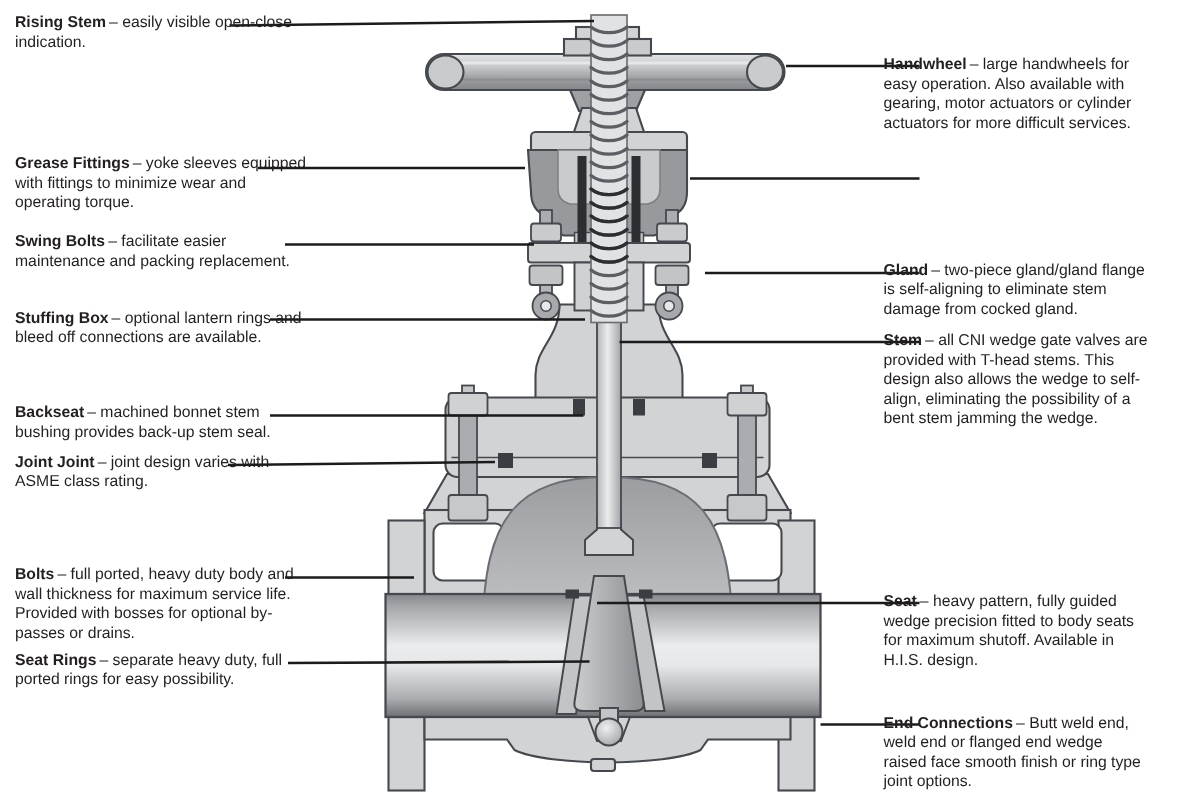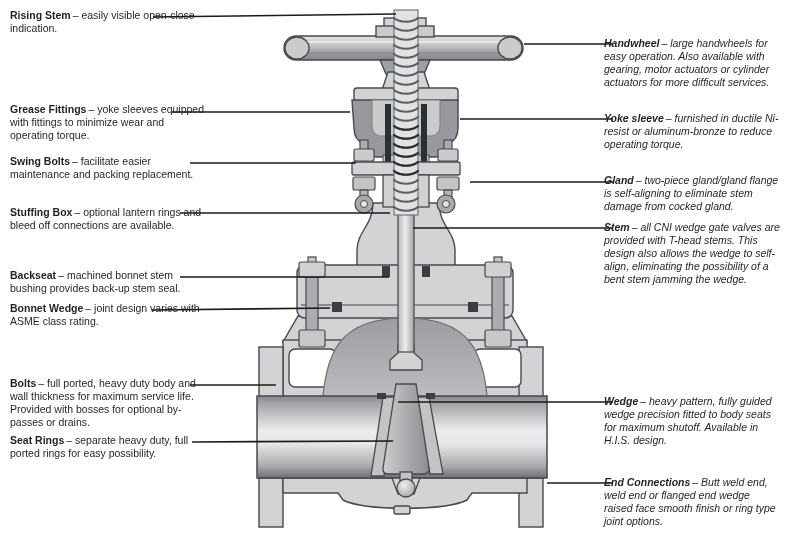--- a/index.html
+++ b/index.html
@@ -2,21 +2,21 @@
 <html><head>
 <meta charset="utf-8">
 <style>
   html,body{margin:0;padding:0;background:#fff;}
   .stage{position:relative;width:800px;height:537px;background:#ffffff;
          font-family:"Liberation Sans","DejaVu Sans",sans-serif;overflow:hidden;}
   .stage svg{position:absolute;left:0;top:0;display:block;}
   .lbl{position:absolute;font-size:10.5px;line-height:13px;color:#231f20;}
   .lbl b{font-weight:700;margin-right:2px;}
   .left{left:10px;width:198px;}
-  .right{left:604px;width:176px;font-style:italic;}
+  .right{left:589px;width:176px;}
 </style>
 </head>
 <body>
 
 <div class="stage">
 
   <svg width="800" height="537" viewBox="0 0 800 537">
     <defs>
       <linearGradient id="gBore" x1="0" y1="0" x2="0" y2="1">
         <stop offset="0" stop-color="#85878a"></stop>
@@ -191,41 +191,38 @@
   <div class="lbl left" style="top:206px">
     <b>Stuffing Box</b><span>– optional lantern rings and bleed off connections are available.</span>
   </div>
   <div class="lbl left" style="top:155px">
     <b>Swing Bolts</b><span>– facilitate easier maintenance and packing replacement.</span>
   </div>
   <div class="lbl left" style="top:269px">
     <b>Backseat</b><span>– machined bonnet stem bushing provides back-up stem seal.</span>
   </div>
   <div class="lbl left" style="top:302px">
-    <b>Bonnet Wedge</b><span>– joint design varies with ASME class rating.</span>
+    <b>Joint Joint</b><span>– joint design varies with ASME class rating.</span>
   </div>
   <div class="lbl left" style="top:377px">
     <b>Bolts</b><span>– full ported, heavy duty body and wall thickness for maximum service life. Provided with bosses for optional by-passes or drains.</span>
   </div>
   <div class="lbl left" style="top:434px">
     <b>Seat Rings</b><span>– separate heavy duty, full ported rings for easy possibility.</span>
   </div>
 
   <div class="lbl right" style="top:37px">
     <b>Handwheel</b><span>– large handwheels for easy operation. Also available with gearing, motor actuators or cylinder actuators for more difficult services.</span>
   </div>
-  <div class="lbl right" style="top:112px">
-    <b>Yoke sleeve</b><span>– furnished in ductile Ni-resist or aluminum-bronze to reduce operating torque.</span>
-  </div>
   <div class="lbl right" style="top:221px">
     <b>Stem</b><span>– all CNI wedge gate valves are provided with T-head stems. This design also allows the wedge to self-align, eliminating the possibility of a bent stem jamming the wedge.</span>
   </div>
   <div class="lbl right" style="top:174px">
     <b>Gland</b><span>– two-piece gland/gland flange is self-aligning to eliminate stem damage from cocked gland.</span>
   </div>
   <div class="lbl right" style="top:395px">
-    <b>Wedge</b><span>– heavy pattern, fully guided wedge precision fitted to body seats for maximum shutoff. Available in H.I.S. design.</span>
+    <b>Seat</b><span>– heavy pattern, fully guided wedge precision fitted to body seats for maximum shutoff. Available in H.I.S. design.</span>
   </div>
   <div class="lbl right" style="top:476px">
     <b>End Connections</b><span>– Butt weld end, weld end or flanged end wedge raised face smooth finish or ring type joint options.</span>
   </div>
 
 </div>
 
 </body></html>

